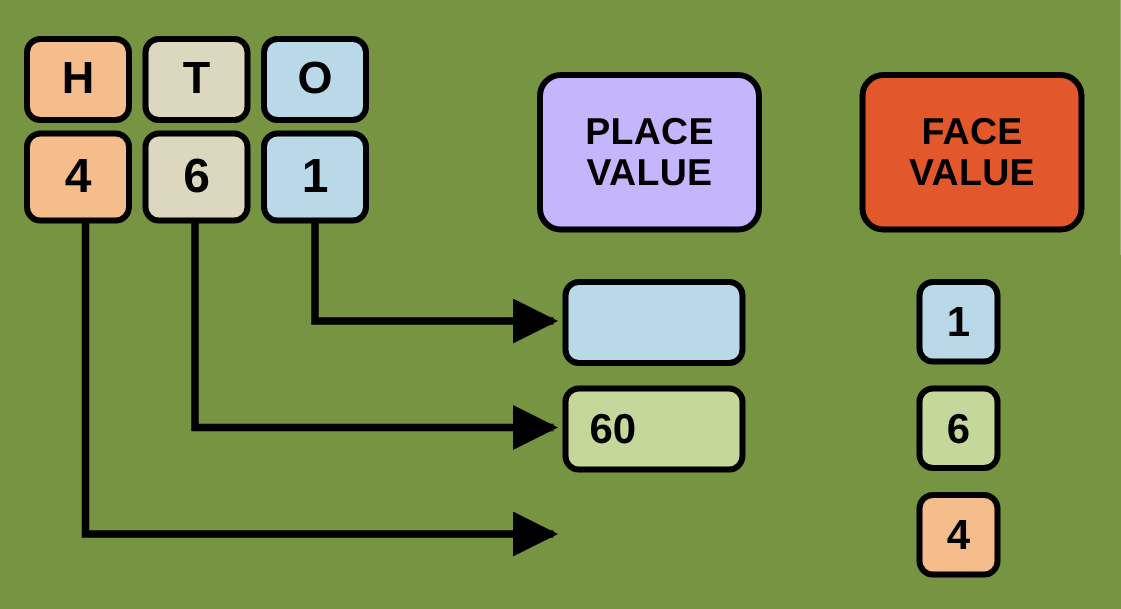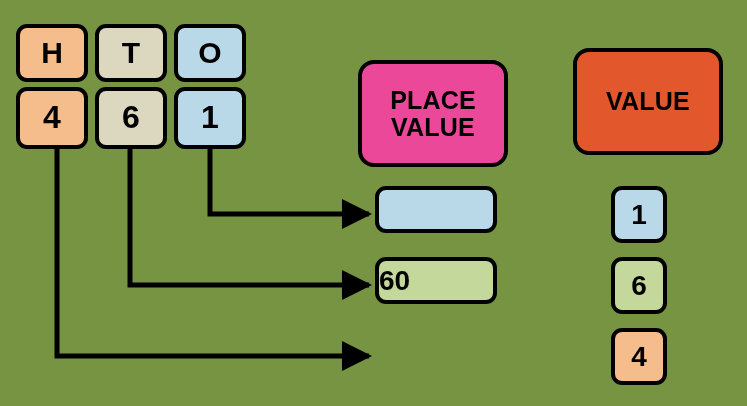--- a/index.html
+++ b/index.html
@@ -55,24 +55,25 @@
     border-radius: 16px;
     flex-direction: column;
     text-align: center;
     letter-spacing: 0.2px;
   }
   .banner span { display: block; }
 
   
   .pv-box {
     width: 122px;
-    height: 47px;
+    height: 58px;
     font-size: 28px;
     border-radius: 11px;
     justify-content: flex-start;
+    padding-left: 14px;
   }
 
   
   .fv-box {
     width: 56px;
     height: 57px;
     font-size: 28px;
     border-radius: 11px;
   }
 
@@ -122,26 +123,27 @@
   </div>
 
   <div class="box hto-digit" style="left:95px; top:87px; background:#DCD8C0;">
     <span>6</span>
   </div>
 
   <div class="box hto-digit" style="left:174px; top:87px; background:#B9D9E8;">
     <span>1</span>
   </div>
 
-  <div class="box banner" style="left:358px; top:60px; background:#ec4899;text-align:right;">
+  <div class="box banner" style="left:358px; top:48px; background:#c4b5fd;text-align:right;">
     <span>PLACE</span>
     <span>VALUE</span>
   </div>
 
   <div class="box banner" style="left:573px; top:48px; background:#E2572B;">
+    <span>FACE</span>
     <span>VALUE</span>
   </div>
 
   <div class="box pv-box" style="left:375px; top:186px; background:#B9D9E8;">
     <span></span>
   </div>
 
   <div class="box pv-box" style="left:375px; top:257px; background:#C5D89B;">
     <span>60</span>
   </div>

